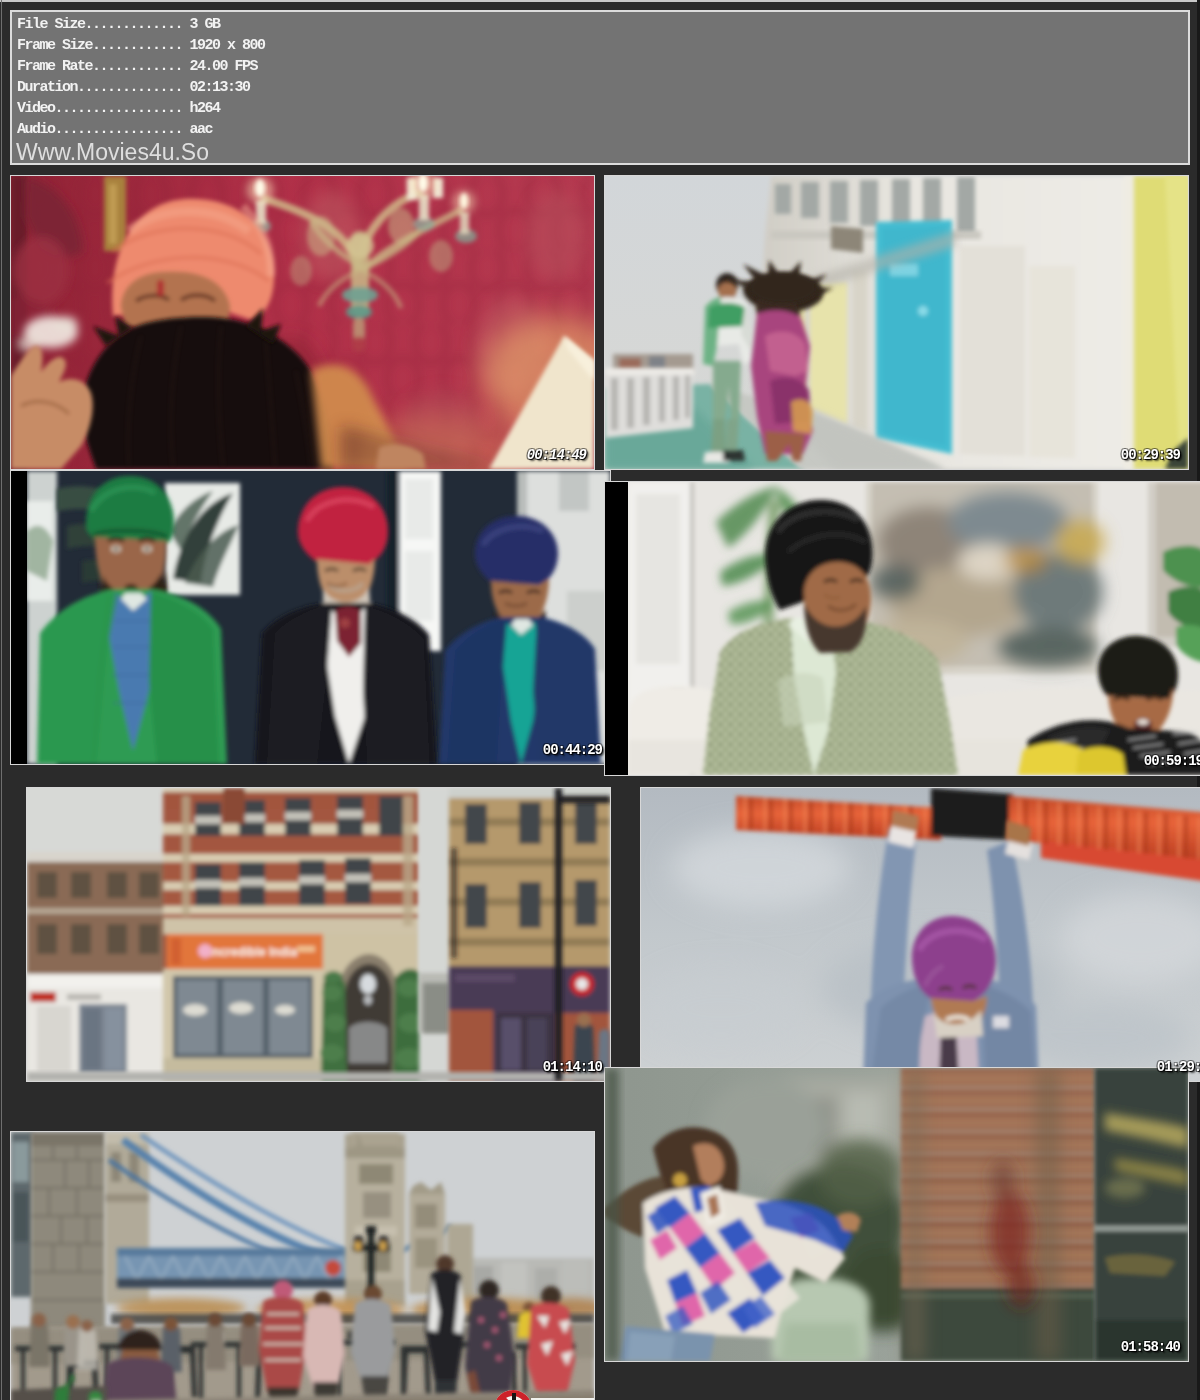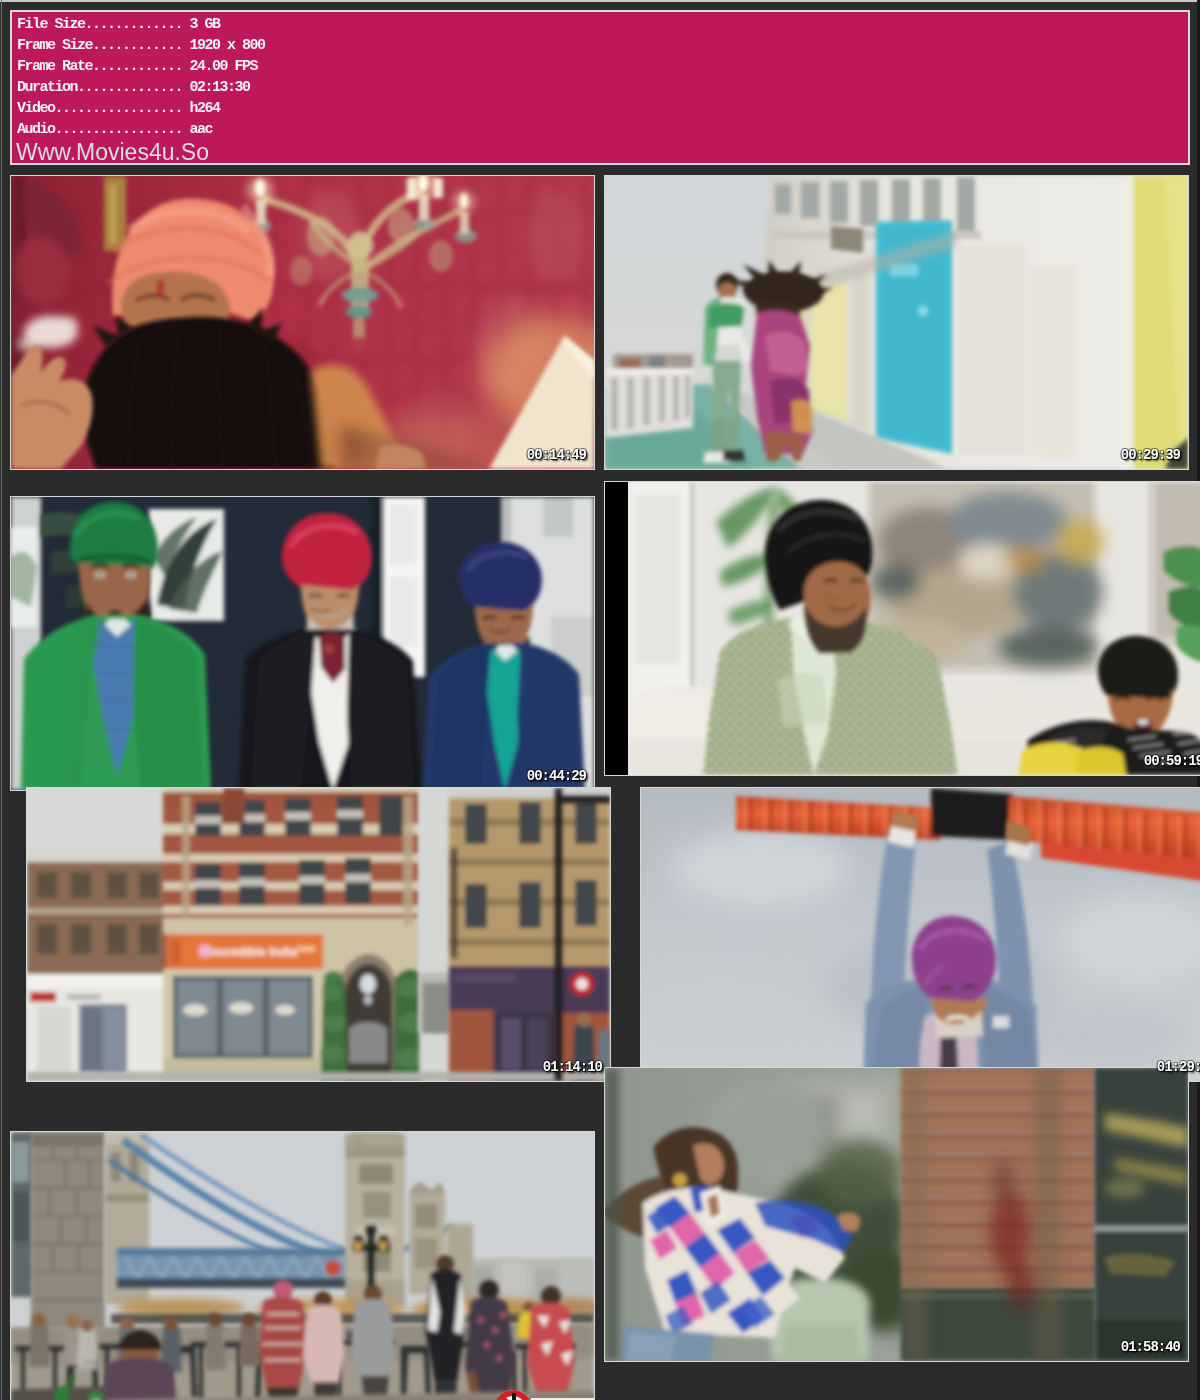--- a/index.html
+++ b/index.html
@@ -1,27 +1,27 @@
 <!DOCTYPE html>
 <html><head>
 <meta charset="utf-8">
 <style>
 html,body{margin:0;padding:0;}
 body{width:1200px;height:1400px;background:#2b2b2b;position:relative;overflow:hidden;}
 #topline{position:absolute;left:0;top:0;width:1200px;height:2px;background:#c9c9c9;}
 #leftline{position:absolute;left:1px;top:0;width:1px;height:1400px;background:#6f6f6f;}
 #rightline{position:absolute;right:0;top:0;width:3px;height:1400px;background:#191919;}
-#infobox{position:absolute;left:10px;top:10px;width:1176px;height:151px;border:2px solid #dcdcdc;background:#be185d;}
+#infobox{position:absolute;left:10px;top:10px;width:1176px;height:151px;border:2px solid #dcdcdc;background:#737373;}
 #infobox .mono{font-family:"Liberation Mono",monospace;font-weight:bold;font-size:15px;letter-spacing:-1.5px;color:#f2f2f2;line-height:21px;white-space:pre;margin:0;padding:2px 0 0 5px;}
 #site{position:absolute;left:4px;bottom:-2px;font-family:"Liberation Sans",sans-serif;font-size:23px;line-height:25px;color:#dedede;margin:0;}
 .tile{position:absolute;width:583px;height:293px;border:1px solid #d8d8d8;background:#000;overflow:hidden;}
 .ts{position:absolute;right:8px;bottom:7px;font-family:"Liberation Mono",monospace;font-weight:bold;font-size:14px;line-height:13px;letter-spacing:-1px;color:#fff;text-shadow:1px 1px 0 rgba(0,0,0,0.85),-1px -1px 0 rgba(0,0,0,0.4),1px -1px 0 rgba(0,0,0,0.4),-1px 1px 0 rgba(0,0,0,0.5),2px 2px 2px rgba(0,0,0,0.7);z-index:5;}
-#t1{left:10px;top:175px;}
+#t1{left:10px;top:175px;font-style:italic;}
 #t2{left:604px;top:175px;}
-#t3{left:10px;top:496px;}
+#t3{left:10px;top:470px;padding-left:16px;}
 #t4{left:604px;top:481px;padding-left:23px;}
 #t5{left:26px;top:787px;}
 #t6{left:640px;top:787px;}
 #t7{left:10px;top:1131px;}
 #t8{left:604px;top:1067px;}
 </style>
 </head>
 <body>
 <svg width="0" height="0" style="position:absolute">
 <defs>

